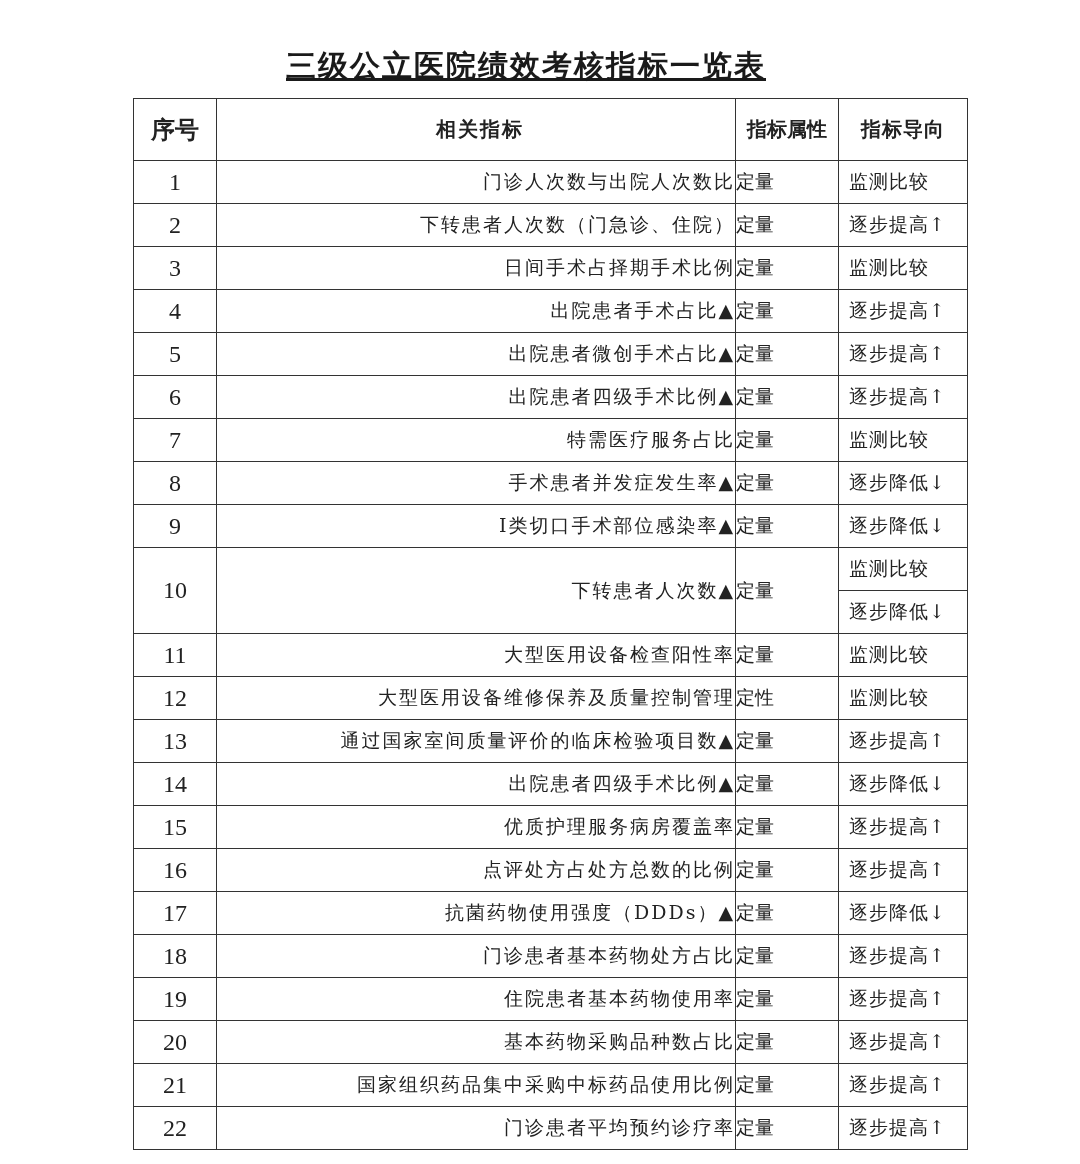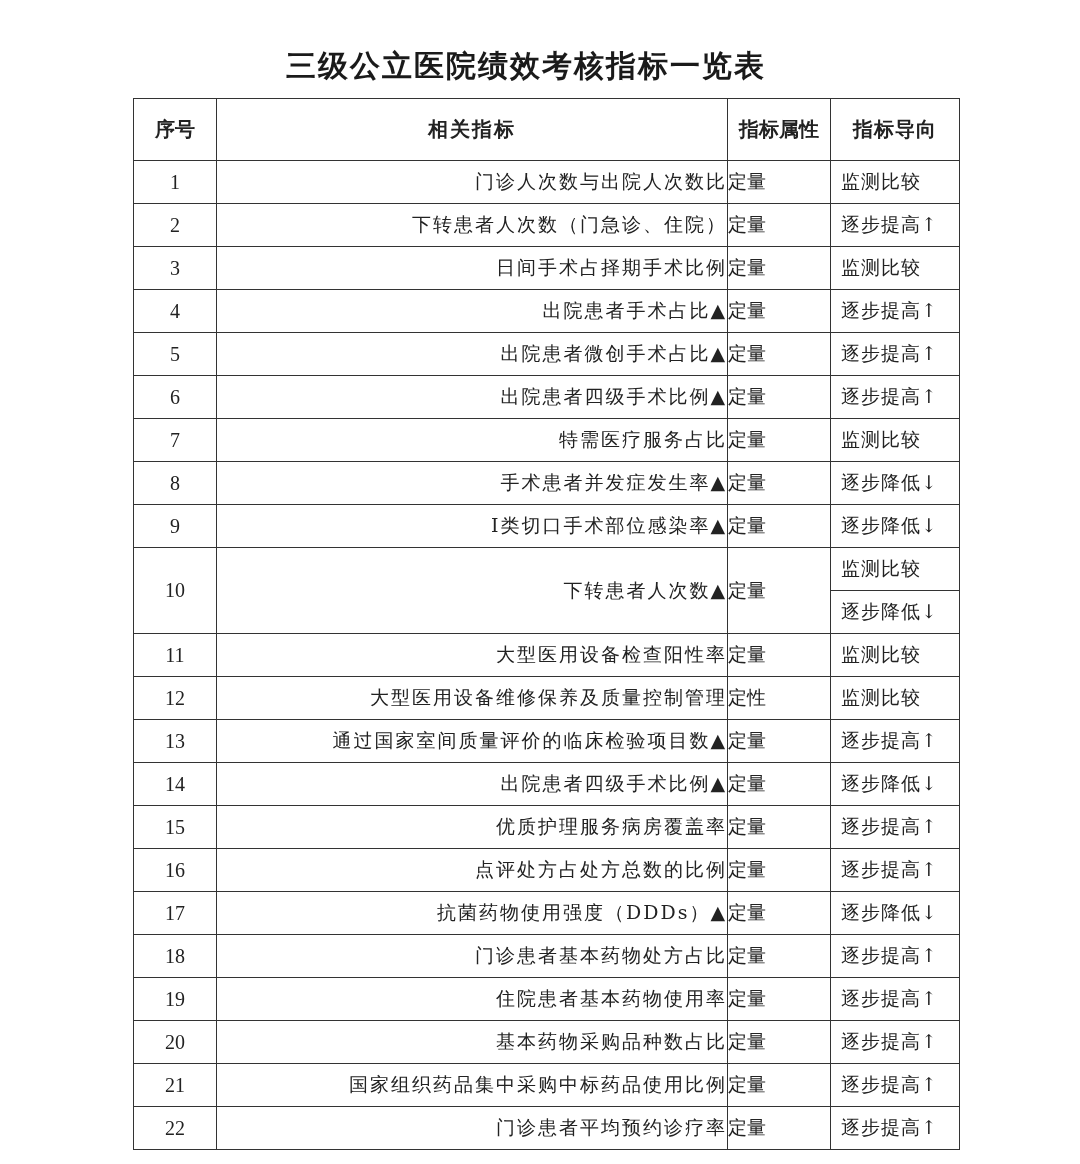--- a/index.html
+++ b/index.html
@@ -1,41 +1,41 @@
 <!DOCTYPE html>
 <html><head>
 <meta charset="utf-8">
 <style>
   html, body { margin: 0; padding: 0; background: #ffffff; }
   body { width: 1080px; height: 1164px; position: relative; overflow: hidden;
          font-family: "DejaVu Serif", "Liberation Serif", serif; color: #222; }
   .title { position: absolute; top: 46px; left: 0; width: 1052px; text-align: center;
            font-size: 30px; font-weight: bold; letter-spacing: 2px; color: #1a1a1a;
-           font-family: "DejaVu Sans", sans-serif; }
+           font-family: "DejaVu Sans", sans-serif; text-decoration: underline; }
   table { position: absolute; top: 98px; left: 133px; width: 826px; border-collapse: collapse;
           table-layout: fixed; }
   th, td { border: 1.5px solid #333; padding: 0; font-size: 19px; }
   th { height: 61px; font-weight: bold; font-family: "DejaVu Sans", sans-serif; font-size: 20px; }
   td { height: 42px; }
-  .c-no { width: 82px; text-align: center; font-family: "Liberation Serif", serif; font-size: 20px; }
+  .c-no { width: 82px; text-align: center; font-family: "Liberation Serif", serif; font-size: 24px; }
   .c-name { width: 510px; text-align: right; padding-left: 11px; letter-spacing: 2px; }
   .c-attr { width: 102px; }
   .c-dir { width: 128px; text-align: left; padding-left: 10px; letter-spacing: 1px; margin-top: 32px; }
   tbody tr td { vertical-align: middle; }
 </style>
 </head>
 <body>
 
 <div class="title">三级公立医院绩效考核指标一览表</div>
 
 <table>
   <thead>
     <tr>
       <th class="c-no">序号</th>
-      <th class="c-name" style="text-align:center;padding-left:0;">相关指标</th>
+      <th class="c-name" style="text-align:center;padding-left:8px;">相关指标</th>
       <th class="c-attr">指标属性</th>
       <th class="c-dir" style="text-align:center;padding-left:0;">指标导向</th>
     </tr>
   </thead>
   <tbody id="tbody">
       <tr>
         <td class="c-no">1</td>
         <td class="c-name">门诊人次数与出院人次数比</td>
         <td class="c-attr">定量</td>
         <td class="c-dir">监测比较</td>

